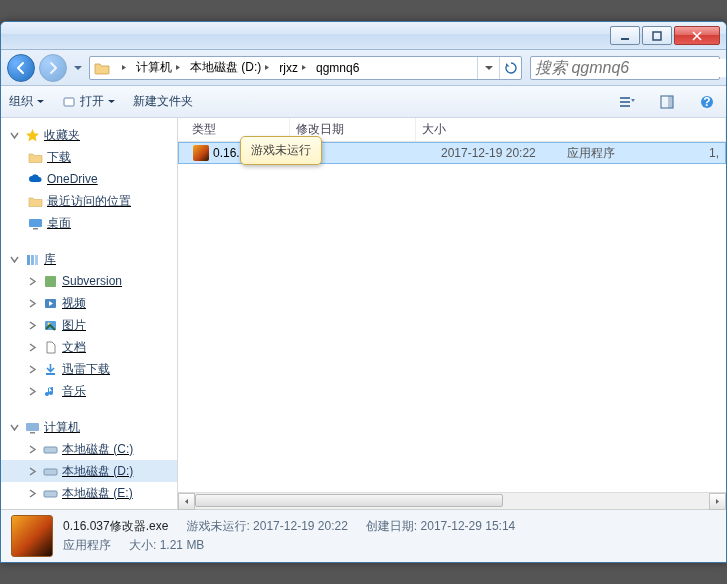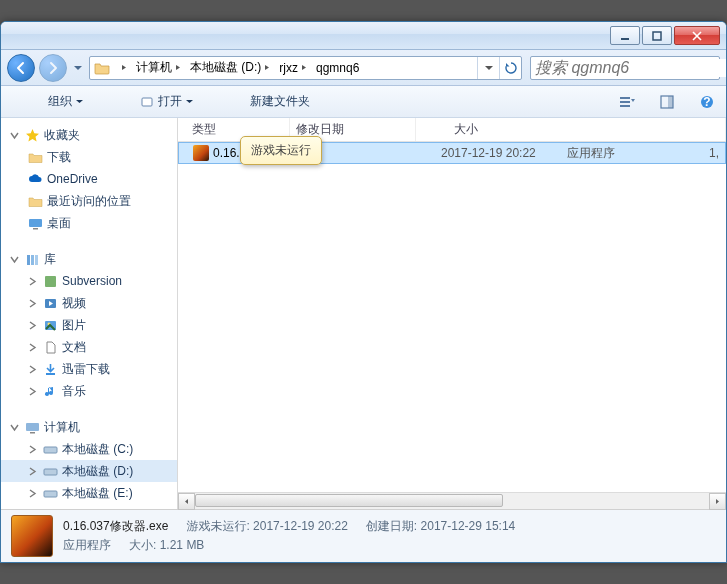--- a/index.html
+++ b/index.html
@@ -98,38 +98,38 @@
 }
 .searchbox .sicon { width: 16px; height: 16px; display: flex; align-items: center; justify-content: center; }
 
 
 .toolbar {
   height: 32px;
   background: linear-gradient(#f6fafe, #e6eef8);
   border-bottom: 1px solid #cbd8e8;
   display: flex; align-items: center; padding: 0 8px; gap: 18px;
 }
-.toolitem { display: flex; align-items: center; gap: 4px; cursor: pointer; color: #1e395b; margin-left: 39px; }
+.toolitem { display: flex; align-items: center; gap: 4px; cursor: pointer; color: #1e395b; }
 .toolitem .drop svg { width: 7px; height: 7px; fill: #1e395b; }
 .toolbar .spacer { flex: 1; }
 .toolicon { width: 22px; height: 22px; display: flex; align-items: center; justify-content: center; cursor: pointer; border-radius: 2px; }
 
 
 .body { flex: 1; display: flex; min-height: 0; border-bottom: 1px solid #d0d0d0; }
 
 
 .tree {
   width: 177px; background: #fff;
   border-right: 1px solid #d9d9d9;
   overflow-y: auto; padding: 6px 0;
 }
 .tree .group { margin-bottom: 14px; }
 .tree .node {
   display: flex; align-items: center; height: 22px; padding-left: 8px; gap: 4px;
-  cursor: pointer; white-space: nowrap;
+  cursor: pointer; white-space: nowrap; text-decoration: underline;
 }
 .tree .node.level1 { padding-left: 26px; }
 .tree .node.sel { background: #dbeaf9; }
 .tree .expand { width: 11px; height: 11px; display: flex; align-items: center; justify-content: center; }
 .tree .expand svg { width: 9px; height: 9px; fill: none; stroke: #7a7a7a; stroke-width: 1.4; }
 .tree .ticon { width: 16px; height: 16px; display: flex; align-items: center; justify-content: center; }
 .tree .star svg { fill: #f5c518; }
 .tree .folder svg { fill: #f6d389; stroke: #caa24a; stroke-width: .5; }
 .tree .lbl { color: #1e395b; }
 
@@ -137,21 +137,21 @@
 .filepane { flex: 1; display: flex; flex-direction: column; position: relative; background: #fff; }
 .cols {
   height: 24px; display: flex; align-items: center;
   border-bottom: 1px solid #e3e3e3;
   color: #445; padding-left: 8px;
 }
 .col { border-right: 1px solid #eee; padding: 0 6px; height: 100%; display: flex; align-items: center; }
 .col.name { width: 248px; }
 .col.date { width: 126px; }
 .col.type { width: 104px; }
-.col.size { flex: 1; margin-left: 32px; }
+.col.size { flex: 1; }
 
 .filerow {
   height: 22px; display: flex; align-items: center; padding-left: 8px;
   background: #cde8ff; border: 1px solid #7fb9ee;
   cursor: pointer;
 }
 .fcell { padding: 0 6px; display: flex; align-items: center; gap: 4px; overflow: hidden; white-space: nowrap; }
 .fcell.name { width: 248px; }
 .fcell.date { width: 126px; color: #555; }
 .fcell.type { width: 104px; color: #555; }

